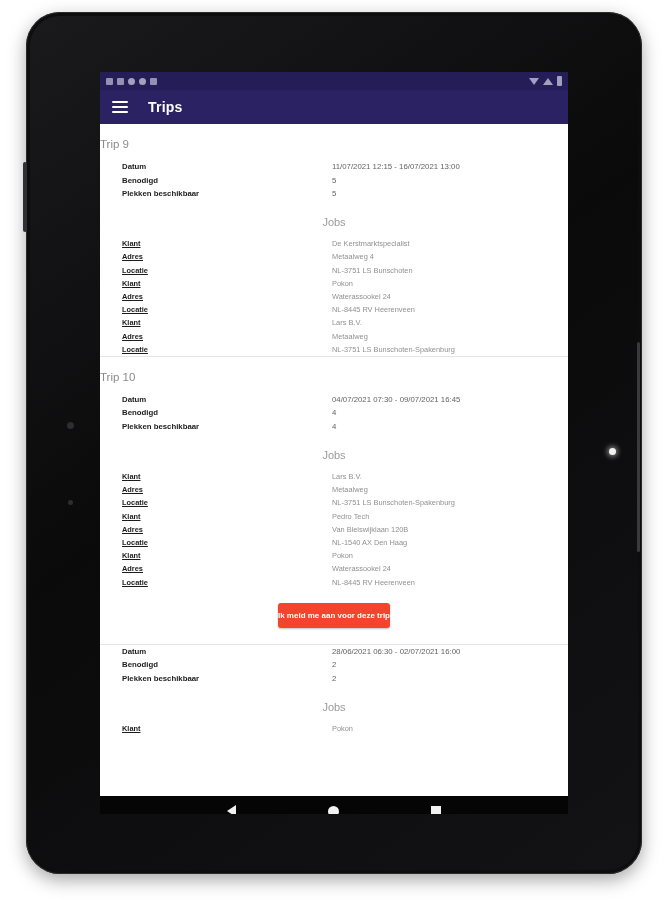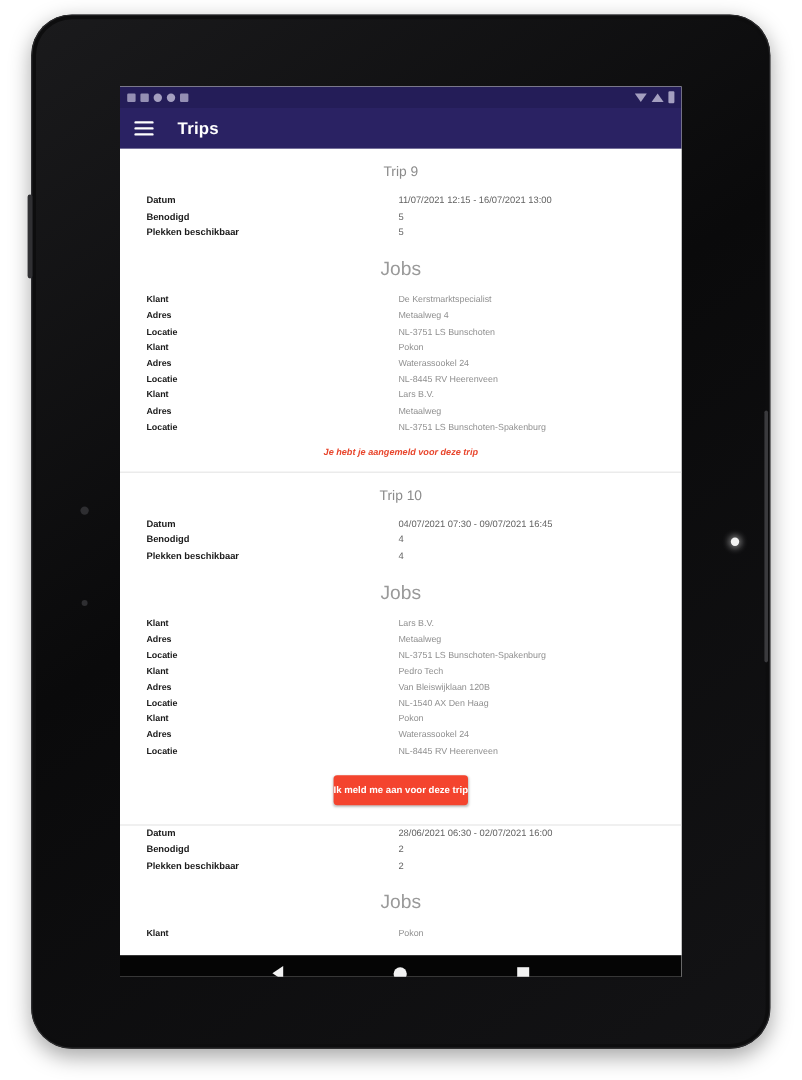--- a/index.html
+++ b/index.html
@@ -168,21 +168,21 @@
   .content {
     height: 672px;
     overflow: hidden;
     background: #ffffff;
   }
 
   .trip-block {
     padding: 0;
   }
   .trip-title {
-    text-align: center;
+    text-align: left;
     color: #8b8b8b;
     font-size: 11.5px;
     padding: 14px 0 10px 0;
     font-weight: normal;
   }
 
   .kv-table {
     width: 100%;
     border-collapse: collapse;
     table-layout: fixed;
@@ -199,39 +199,40 @@
     font-weight: bold;
   }
   .kv-val {
     color: #636363;
     font-weight: normal;
   }
 
   .jobs-title {
     text-align: center;
     color: #9a9a9a;
-    font-size: 16px;
+    font-size: 11px;
     padding: 16px 0 9px 0;
   }
 
   .job-table {
     width: 100%;
     border-collapse: collapse;
     table-layout: fixed;
   }
   .job-table td {
     font-size: 7.4px;
     padding: 2.1px 0;
     vertical-align: top;
   }
   .job-key {
     width: 210px;
     padding-left: 22px !important;
     color: #1b1b1b;
     font-weight: bold;
+    text-decoration: underline;
   }
   .job-val {
     color: #909090;
     font-weight: normal;
     margin-left: 48px;
   }
   .job-group { padding-bottom: 7px; }
 
   .notice {
     text-align: center;
@@ -393,21 +394,20 @@
                 <tr>
                   <td class="job-key">Adres</td>
                   <td class="job-val">Metaalweg</td>
                 </tr>
                 <tr>
                   <td class="job-key">Locatie</td>
                   <td class="job-val">NL-3751 LS Bunschoten-Spakenburg</td>
                 </tr>
               </tbody>
             </table>
-            <div class="notice">Je hebt je aangemeld voor deze trip</div>
             <div class="divider"></div>
           </div>
           <div class="trip-block">
             <div class="trip-title">Trip 10</div>
             <table class="kv-table">
               <tbody>
                 <tr>
                   <td class="kv-key">Datum</td>
                   <td class="kv-val">04/07/2021 07:30 - 09/07/2021 16:45</td>
                 </tr>

